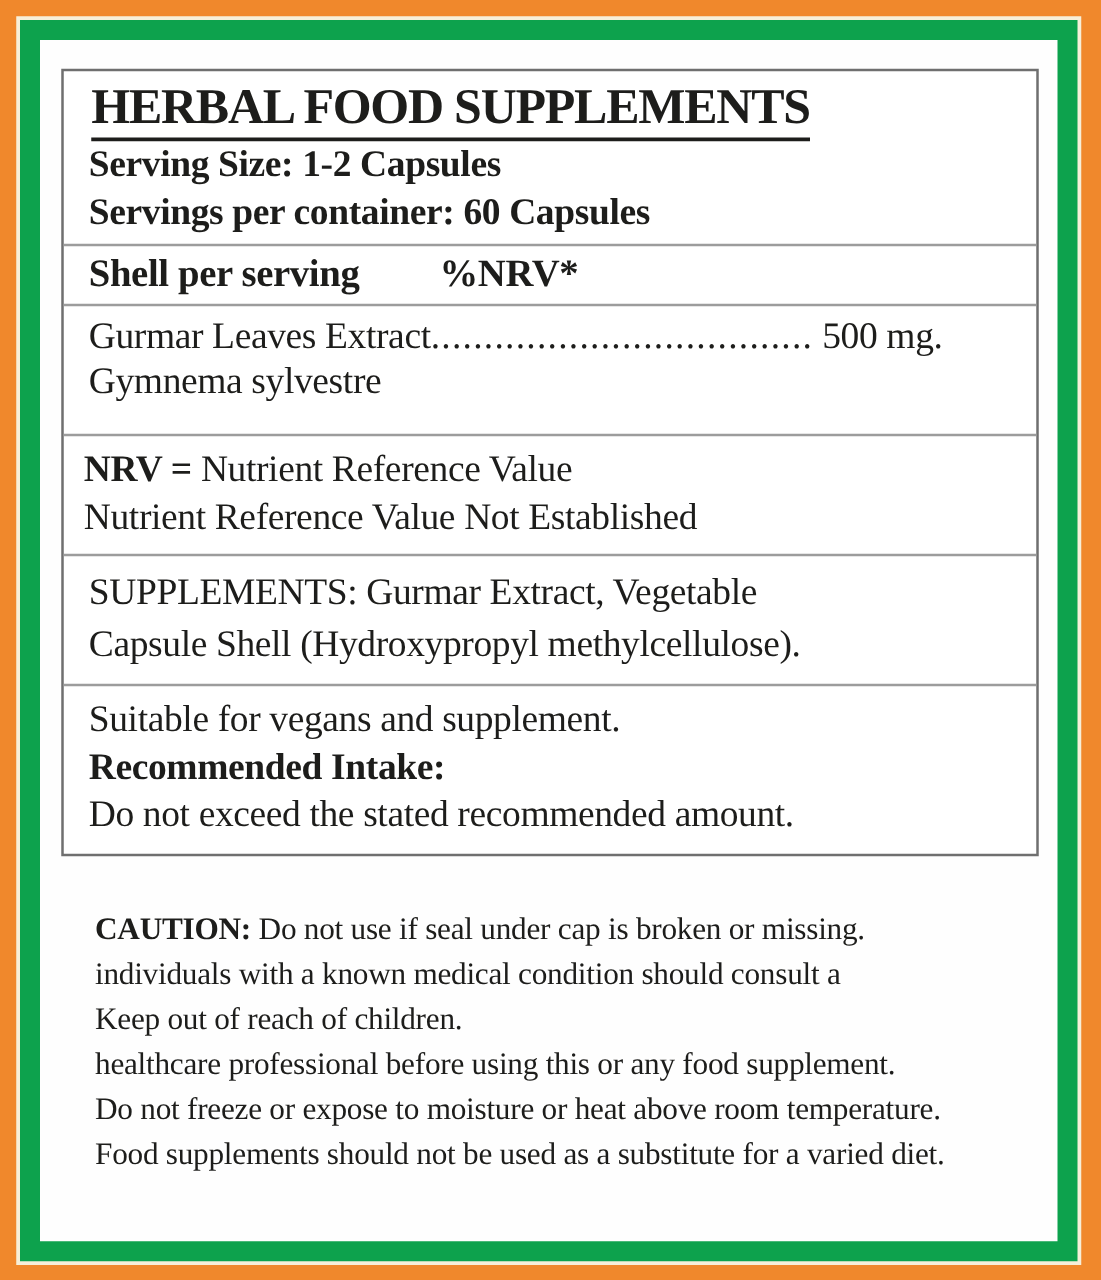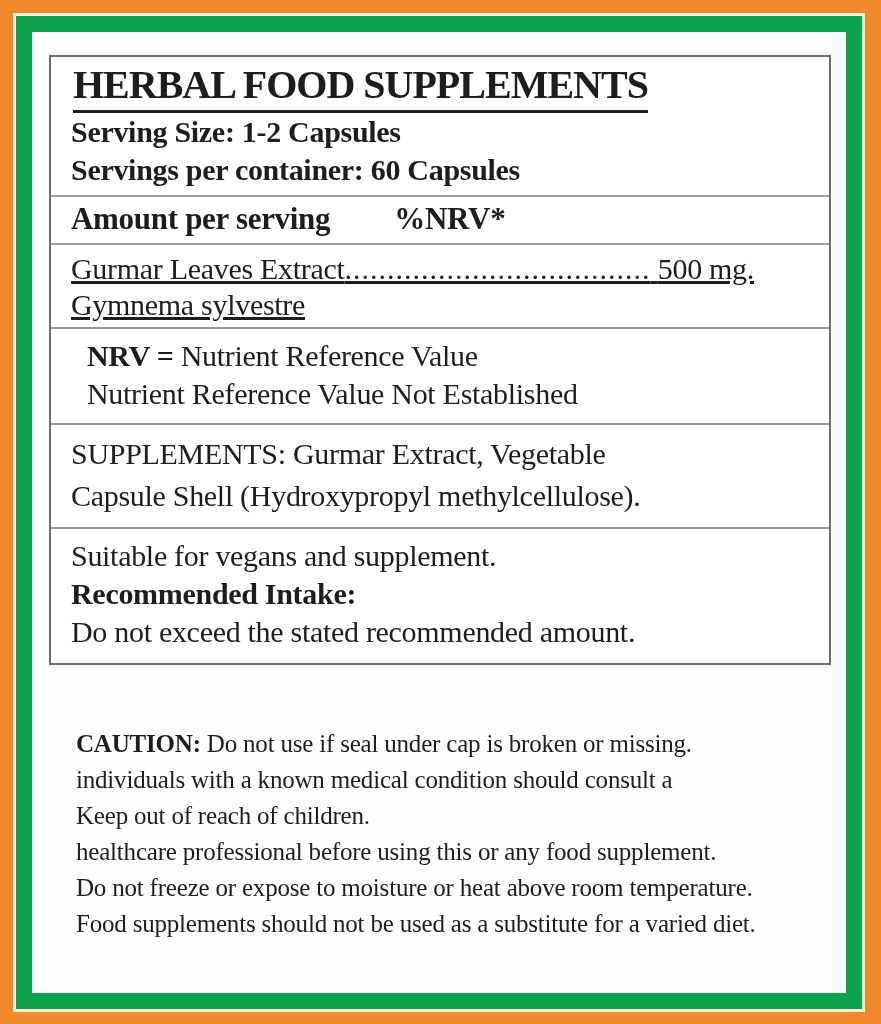--- a/index.html
+++ b/index.html
@@ -64,23 +64,23 @@
     font-weight: bold;
     letter-spacing: -0.3px;
     white-space: nowrap;
   }
   .nrv-col { margin-left: 64px; }
   .line {
     font-size: 30px;
     letter-spacing: -0.3px;
     white-space: nowrap;
   }
-  .sec-nutrient { padding: 6px 20px 4px; text-decoration: underline; }
+  .sec-nutrient { padding: 6px 20px 24px; }
   .sec-nutrient .line { line-height: 36px; }
-  .sec-nrv { padding: 8px 36px 10px; }
+  .sec-nrv { padding: 8px 16px 10px; }
   .sec-nrv .line { line-height: 38px; }
   .sec-ingredients { padding: 8px 20px 10px; }
   .sec-ingredients .line { line-height: 42px; }
   .sec-usage { padding: 8px 20px 12px; }
   .sec-usage .line { line-height: 38px; }
   .bold { font-weight: bold; }
   .dots { letter-spacing: 1px; }
   .caution {
     position: absolute;
     left: 12px; top: 694px;
@@ -106,21 +106,21 @@
 
           <div class="sec sec-header">
             <div>
               <span class="title">HERBAL FOOD SUPPLEMENTS</span>
             </div>
             <div class="bold-line">Serving Size: 1-2 Capsules</div>
             <div class="bold-line">Servings per container: 60 Capsules</div>
           </div>
 
           <div class="sec sec-amount">
-            <span>Amount per serving</span><span class="nrv-col">%NRV*</span>
+            <span>Shell per serving</span><span class="nrv-col">%NRV*</span>
           </div>
 
           <div class="sec sec-nutrient">
             <div class="line"><span>Gurmar Leaves Extract</span><span class="dots">....................................</span> <span>500 mg.</span></div>
             <div class="line">Gymnema sylvestre</div>
           </div>
 
           <div class="sec sec-nrv">
             <div class="line"><span class="bold">NRV =</span> <span>Nutrient Reference Value</span></div>
             <div class="line">Nutrient Reference Value Not Established</div>

